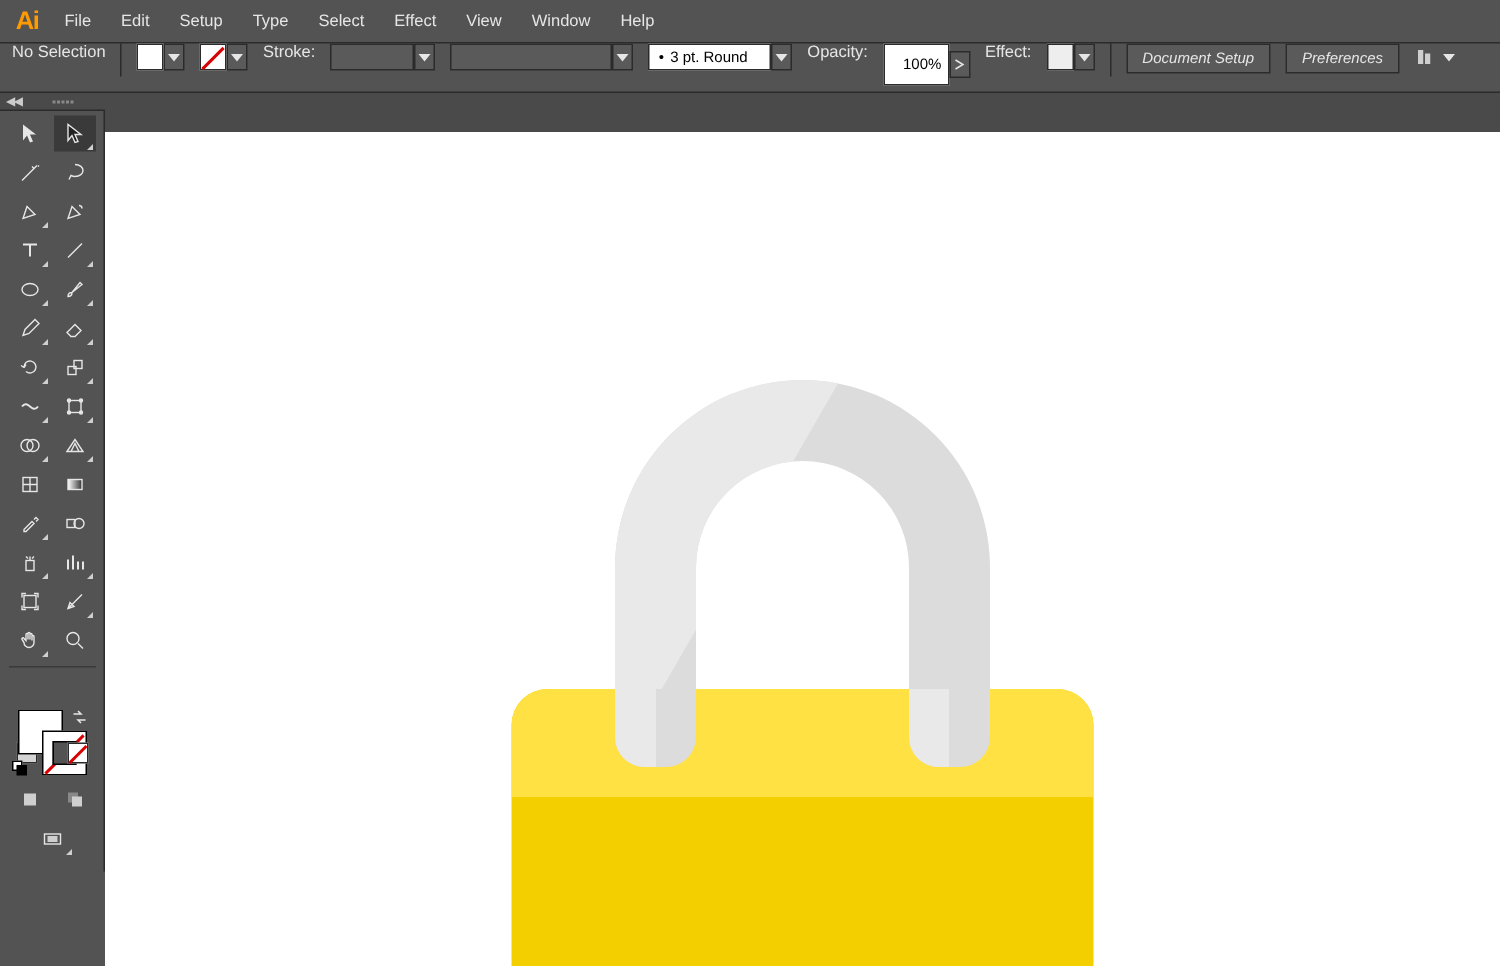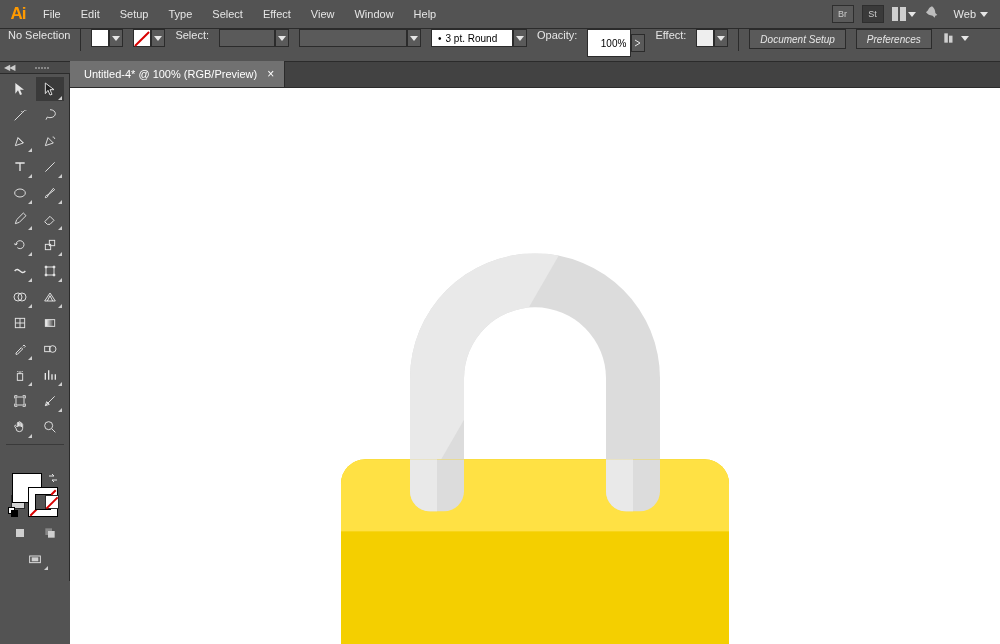--- a/index.html
+++ b/index.html
@@ -98,59 +98,41 @@
   <div class="menu-item">File</div>
   <div class="menu-item">Edit</div>
   <div class="menu-item">Setup</div>
   <div class="menu-item">Type</div>
   <div class="menu-item">Select</div>
   <div class="menu-item">Effect</div>
   <div class="menu-item">View</div>
   <div class="menu-item">Window</div>
   <div class="menu-item">Help</div>
 
-  <div class="menubar-right">
-    <div class="square-chip">Br</div>
-    <div class="square-chip dark">St</div>
-    <div class="panel-layout-icon">
-      <div class="box"></div>
-      <div class="box"></div>
-      <div class="tri"></div>
-    </div>
-    <div class="power-icon">
-      <svg viewBox="0 0 24 24">
-          <path d="M12 2c3 2 5 6 5 10l3 3-3 1-1 3-3-3c-4 0-8-2-10-5l3-3c1-3 3-5 6-6z" fill="#bdbdbd"></path>
-        </svg>
-    </div>
-    <div class="workspace-picker">
-      <span>Web</span>
-      <div class="tri"></div>
-    </div>
-  </div>
 </div>
 
 <div class="controlbar">
   <span class="ctrl-label">No Selection</span>
   <div class="divider-v"></div>
 
   <div class="hgroup">
     <div class="swatch"></div>
     <div class="dd-tiny">
         <div class="tri"></div>
       </div>
   </div>
 
   <div class="hgroup">
     <div class="swatch none"></div>
     <div class="dd-tiny">
         <div class="tri"></div>
       </div>
   </div>
 
-  <span class="ctrl-label">Select:</span>
+  <span class="ctrl-label">Stroke:</span>
   <div class="hgroup">
     <div class="stroke-wide"></div>
     <div class="dd-tiny">
         <div class="tri"></div>
       </div>
   </div>
 
   <div class="hgroup">
     <div class="brush-preview"></div>
     <div class="dd-tiny">
@@ -446,26 +428,20 @@
         <svg viewBox="0 0 24 24">
           <rect x="4" y="6" width="16" height="10"></rect>
           <rect x="7" y="8" width="10" height="6" fill="#cfcfcf" stroke="none"></rect>
         </svg>
         <span class="dot"></span>
       </div>
   </div>
 </div>
 
 <div class="docwrap">
-  <div class="tabbar">
-    <div class="tab">
-      <span>Untitled-4* @ 100% (RGB/Preview)</span>
-      <span class="close">×</span>
-    </div>
-  </div>
   <div class="canvas">
     <div class="art">
       <div class="shackle">
         <div class="outer"></div>
         <div class="hl"></div>
       </div>
       <div class="body">
         <div class="top"></div>
         <div class="legL"></div>
         <div class="legR"></div>

